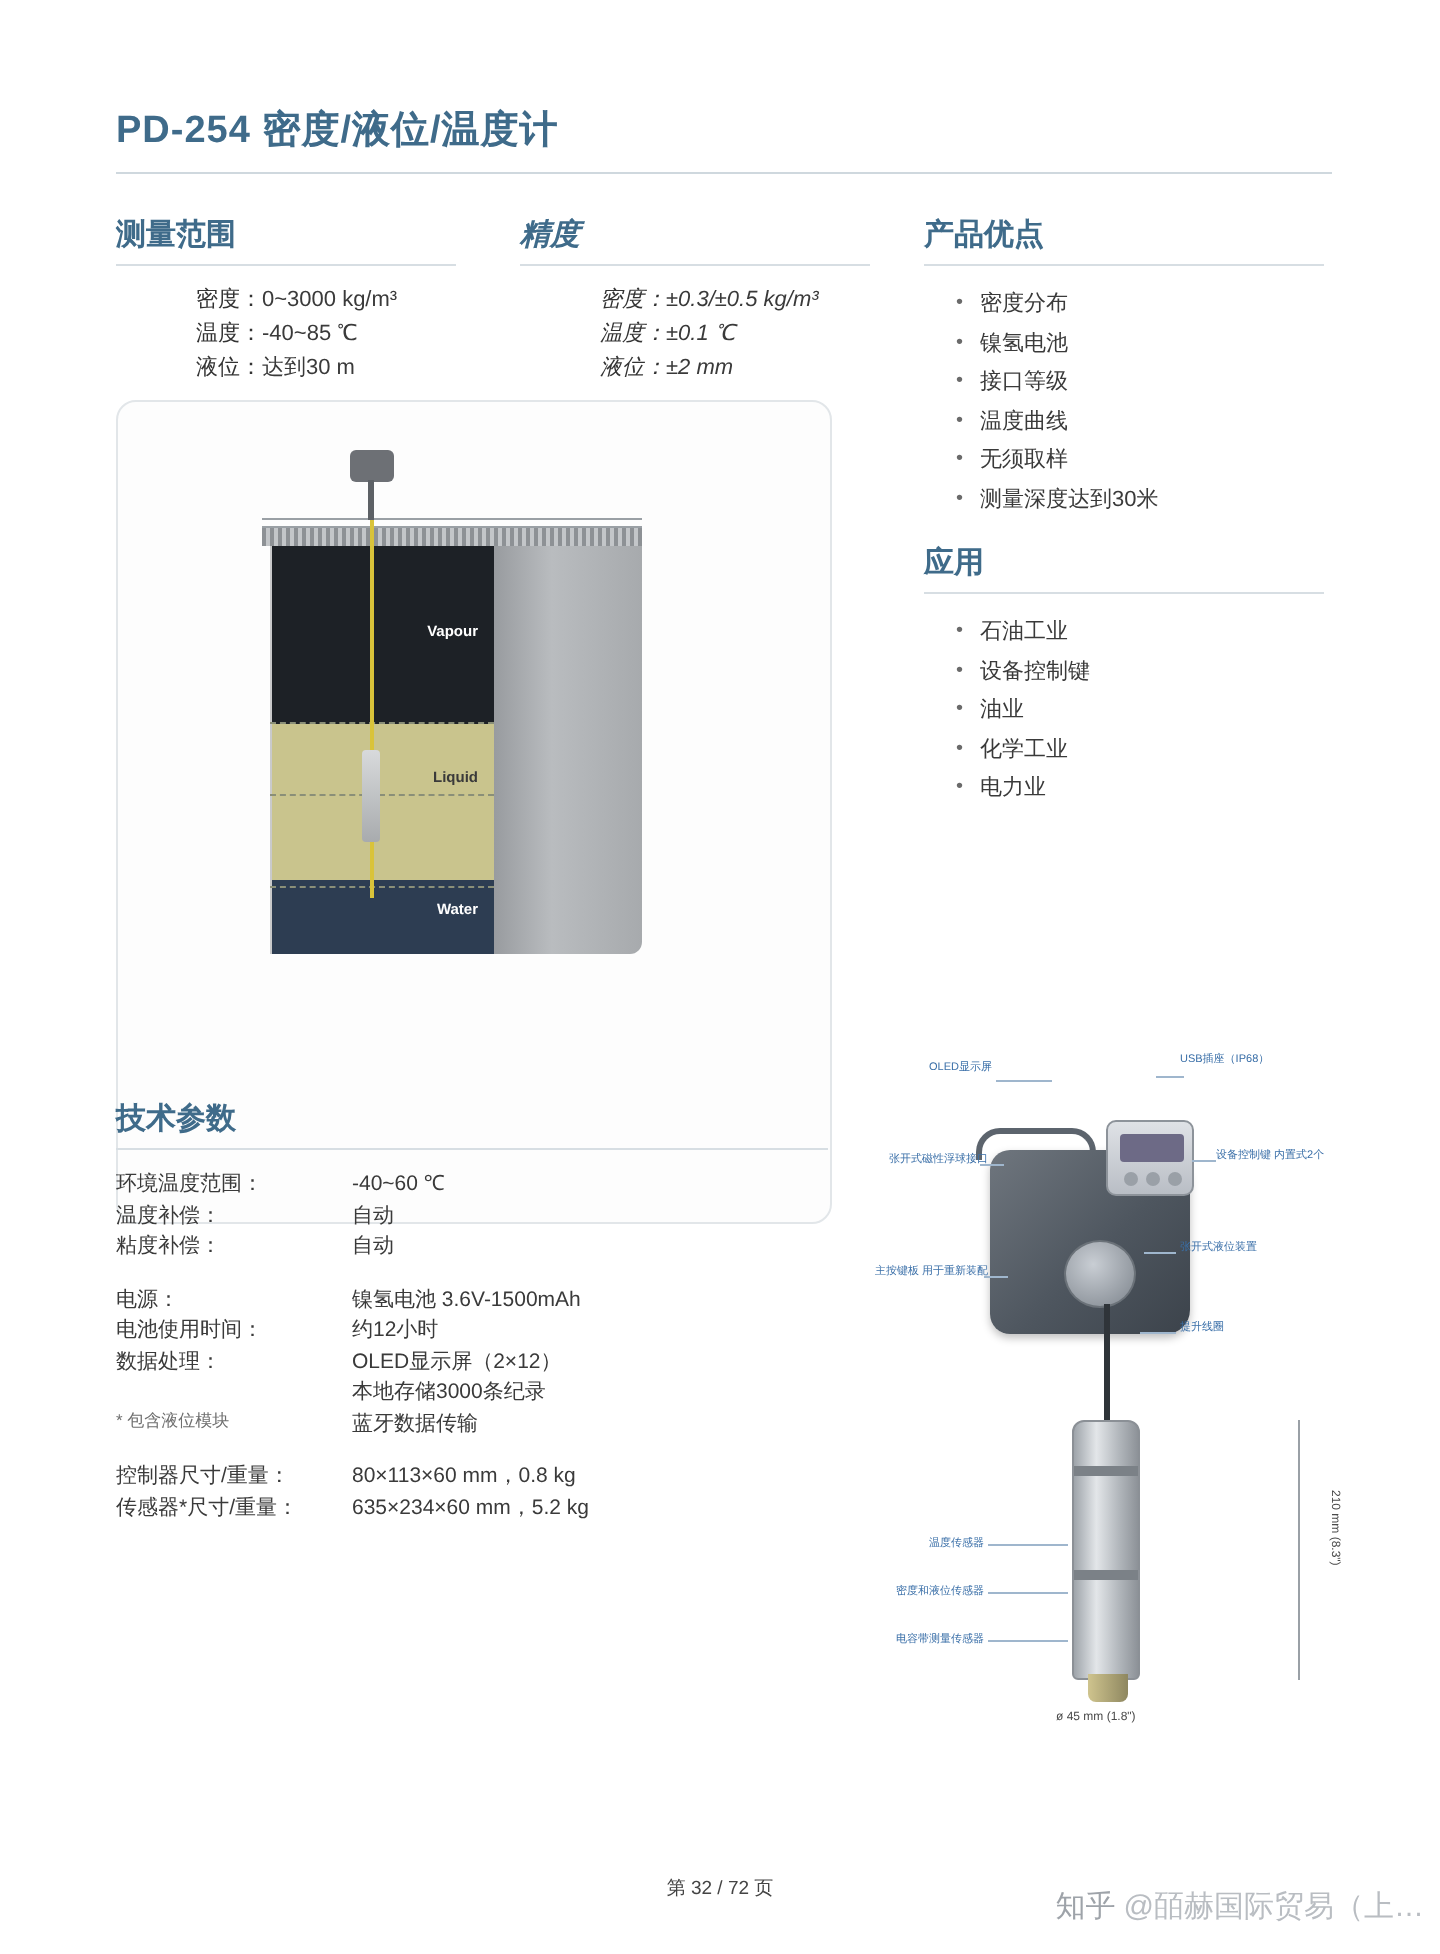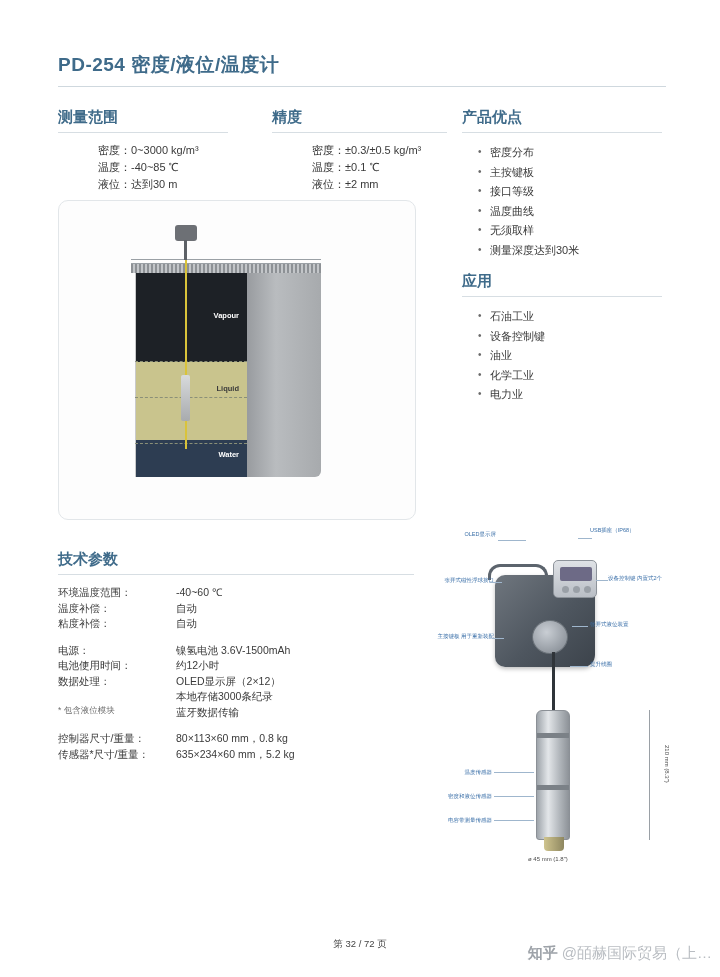--- a/index.html
+++ b/index.html
@@ -49,23 +49,24 @@
   }
   
   .col-range {
     position: absolute;
     left: 58px;
     top: 108px;
     width: 170px;
   }
   .col-acc {
     position: absolute;
-    left: 272px;
+    left: 260px;
     top: 108px;
     width: 175px;
+    font-style: italic;
   }
   .spec-list {
     margin-top: 9px;
     font-size: 11px;
     line-height: 17px;
     color: #3a3a3a;
   }
   .spec-list .row { white-space: nowrap; }
   .spec-list .lbl { color: #333; margin-left: 40px; }
   
@@ -100,21 +101,21 @@
     color: #6a6a6a;
     font-size: 10px;
   }
   ul { margin: 16px; padding: 0; }
   
   .figure-box {
     position: absolute;
     left: 58px;
     top: 200px;
     width: 358px;
-    height: 320px;
+    height: 412px;
     border: 1px solid #e2e6e9;
     border-radius: 10px;
     background: #fdfdfd;
     overflow: hidden;
   }
   .tank {
     position: absolute;
     left: 62px;
     top: 56px;
     width: 200px;
@@ -393,21 +394,21 @@
     color: #444;
   }
   .watermark {
     position: absolute;
     right: 8px;
     top: 944px;
     font-size: 15px;
     color: #b9bdc2;
   }
   .watermark .zh {
-    font-weight: bold;
+    font-weight: normal;
     color: #9ea3a9;
     margin-right: 4px;
   }
 </style>
 </head>
 <body>
 
 <div class="page">
 
   <div class="title-wrap">
@@ -445,21 +446,21 @@
         <span class="lbl">液位：</span><span>±2 mm</span>
       </div>
     </div>
   </div>
 
   <div class="col-right">
     <div class="h-sub">产品优点</div>
     <div class="h-sub-line"></div>
     <ul class="bullets">
       <li>密度分布</li>
-      <li>主按键板</li>
+      <li>镍氢电池</li>
       <li>接口等级</li>
       <li>温度曲线</li>
       <li>无须取样</li>
       <li>测量深度达到30米</li>
     </ul>
   </div>
 
   <div class="col-right2">
     <div class="h-sub">应用</div>
     <div class="h-sub-line"></div>

